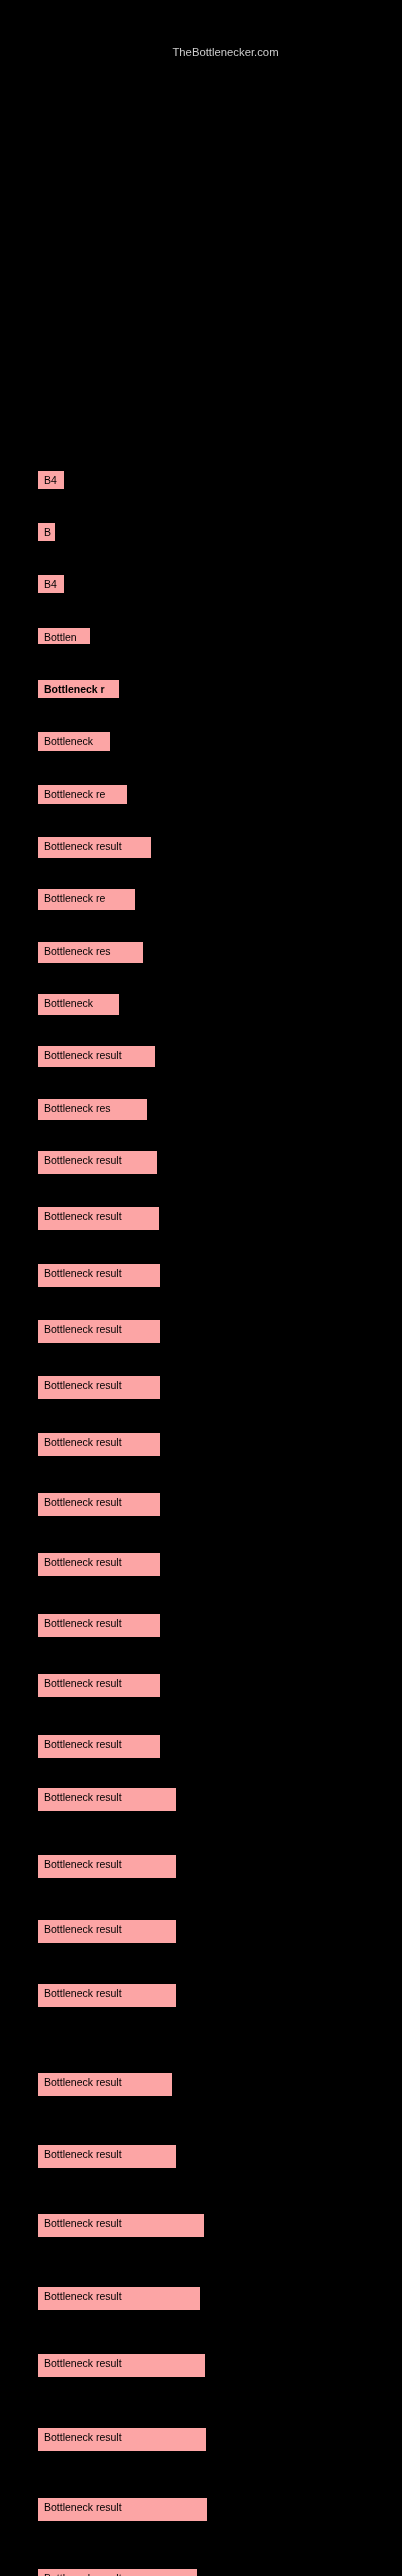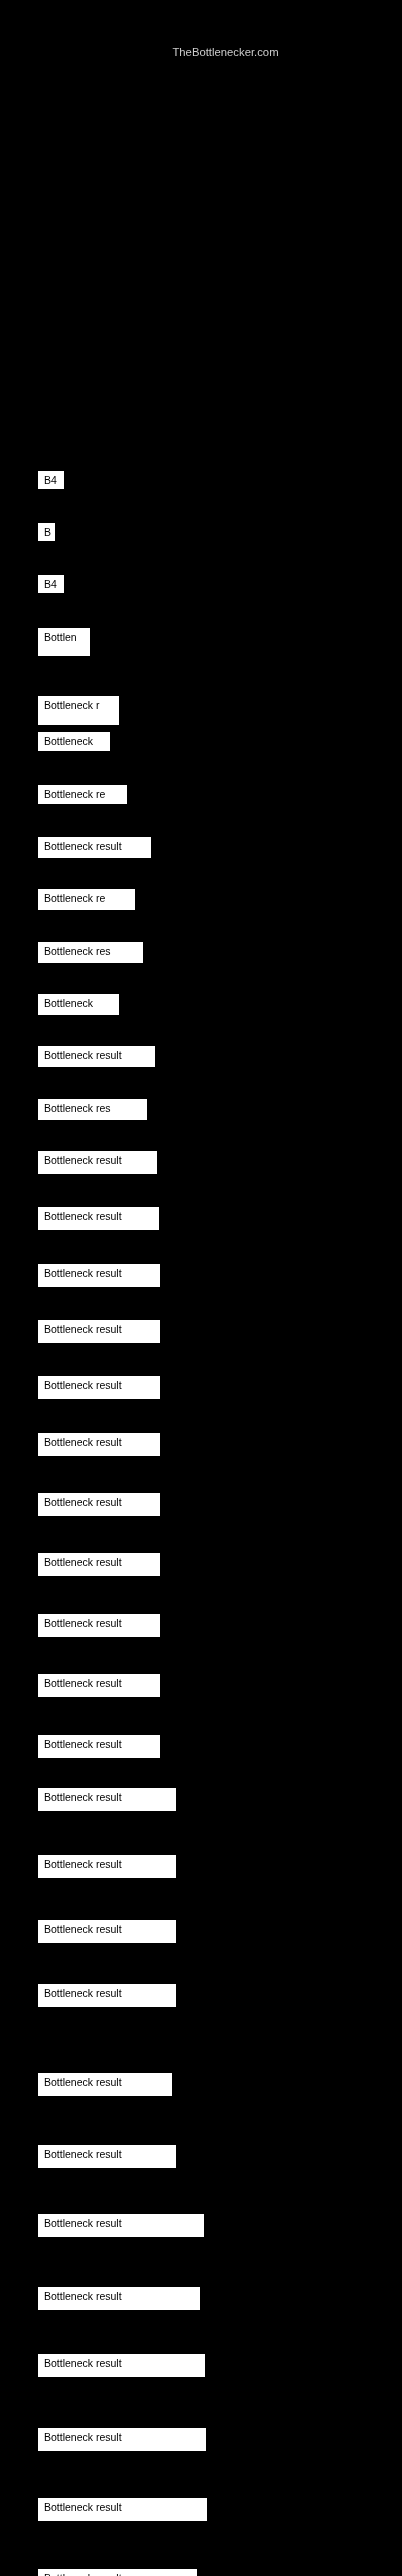--- a/index.html
+++ b/index.html
@@ -23,39 +23,39 @@
       text-align: center;
       padding: 6.4px 0;
       position: absolute;
       top: 3.2px;
       left: 0;
       right: 0;
     }
 
     .bottleneck-item {
       position: absolute;
-      background-color: #ffffff;
+      background-color: #fca5a5;
       color: #000;
       font-size: 10.5px;
       padding: 3.2px 6.4px;
       white-space: nowrap;
       overflow: hidden;
       font-weight: 500;
     }
   </style>
 </head>
 <body>
 
 <span class="site-title">TheBottlenecker.com</span>
 
 <div class="bottleneck-item" style="top: 435px; left: 1.6px; width: 26px; height: 17.7px;">B4</div>
 <div class="bottleneck-item" style="top: 487px; left: 1.6px; width: 17.7px; height: 17.7px;">B</div>
 <div class="bottleneck-item" style="top: 539px; left: 1.6px; width: 26px; height: 17.7px;">B4</div>
-<div class="bottleneck-item" style="top: 592px; left: 1.6px; width: 52px; height: 28px;">Bottlen</div>
-<div class="bottleneck-item" style="top: 660px; left: 1.6px; width: 81px; height: 29px;">Bottleneck r</div>
+<div class="bottleneck-item" style="top: 592px; left: 1.6px; width: 52px; height: 16px;">Bottlen</div>
+<div class="bottleneck-item" style="top: 644px; left: 1.6px; width: 81px; height: 18px; font-weight: bold;">Bottleneck r</div>
 <div class="bottleneck-item" style="top: 696px; left: 1.6px; width: 72px; height: 19.3px;">Bottleneck</div>
 <div class="bottleneck-item" style="top: 749px; left: 1.6px; width: 89px; height: 19.3px;">Bottleneck re</div>
 <div class="bottleneck-item" style="top: 801px; left: 1.6px; width: 113px; height: 21px;">Bottleneck result</div>
 <div class="bottleneck-item" style="top: 853px; left: 1.6px; width: 97px; height: 21px;">Bottleneck re</div>
 <div class="bottleneck-item" style="top: 906px; left: 1.6px; width: 105px; height: 21px;">Bottleneck res</div>
 <div class="bottleneck-item" style="top: 958px; left: 1.6px; width: 81px; height: 21px;">Bottleneck</div>
 <div class="bottleneck-item" style="top: 1010px; left: 1.6px; width: 117px; height: 21px;">Bottleneck result</div>
 <div class="bottleneck-item" style="top: 1063px; left: 1.6px; width: 109px; height: 21px;">Bottleneck res</div>
 <div class="bottleneck-item" style="top: 1115px; left: 1.6px; width: 119px; height: 22.5px;">Bottleneck result</div>
 <div class="bottleneck-item" style="top: 1171px; left: 1.6px; width: 121px; height: 22.5px;">Bottleneck result</div>

